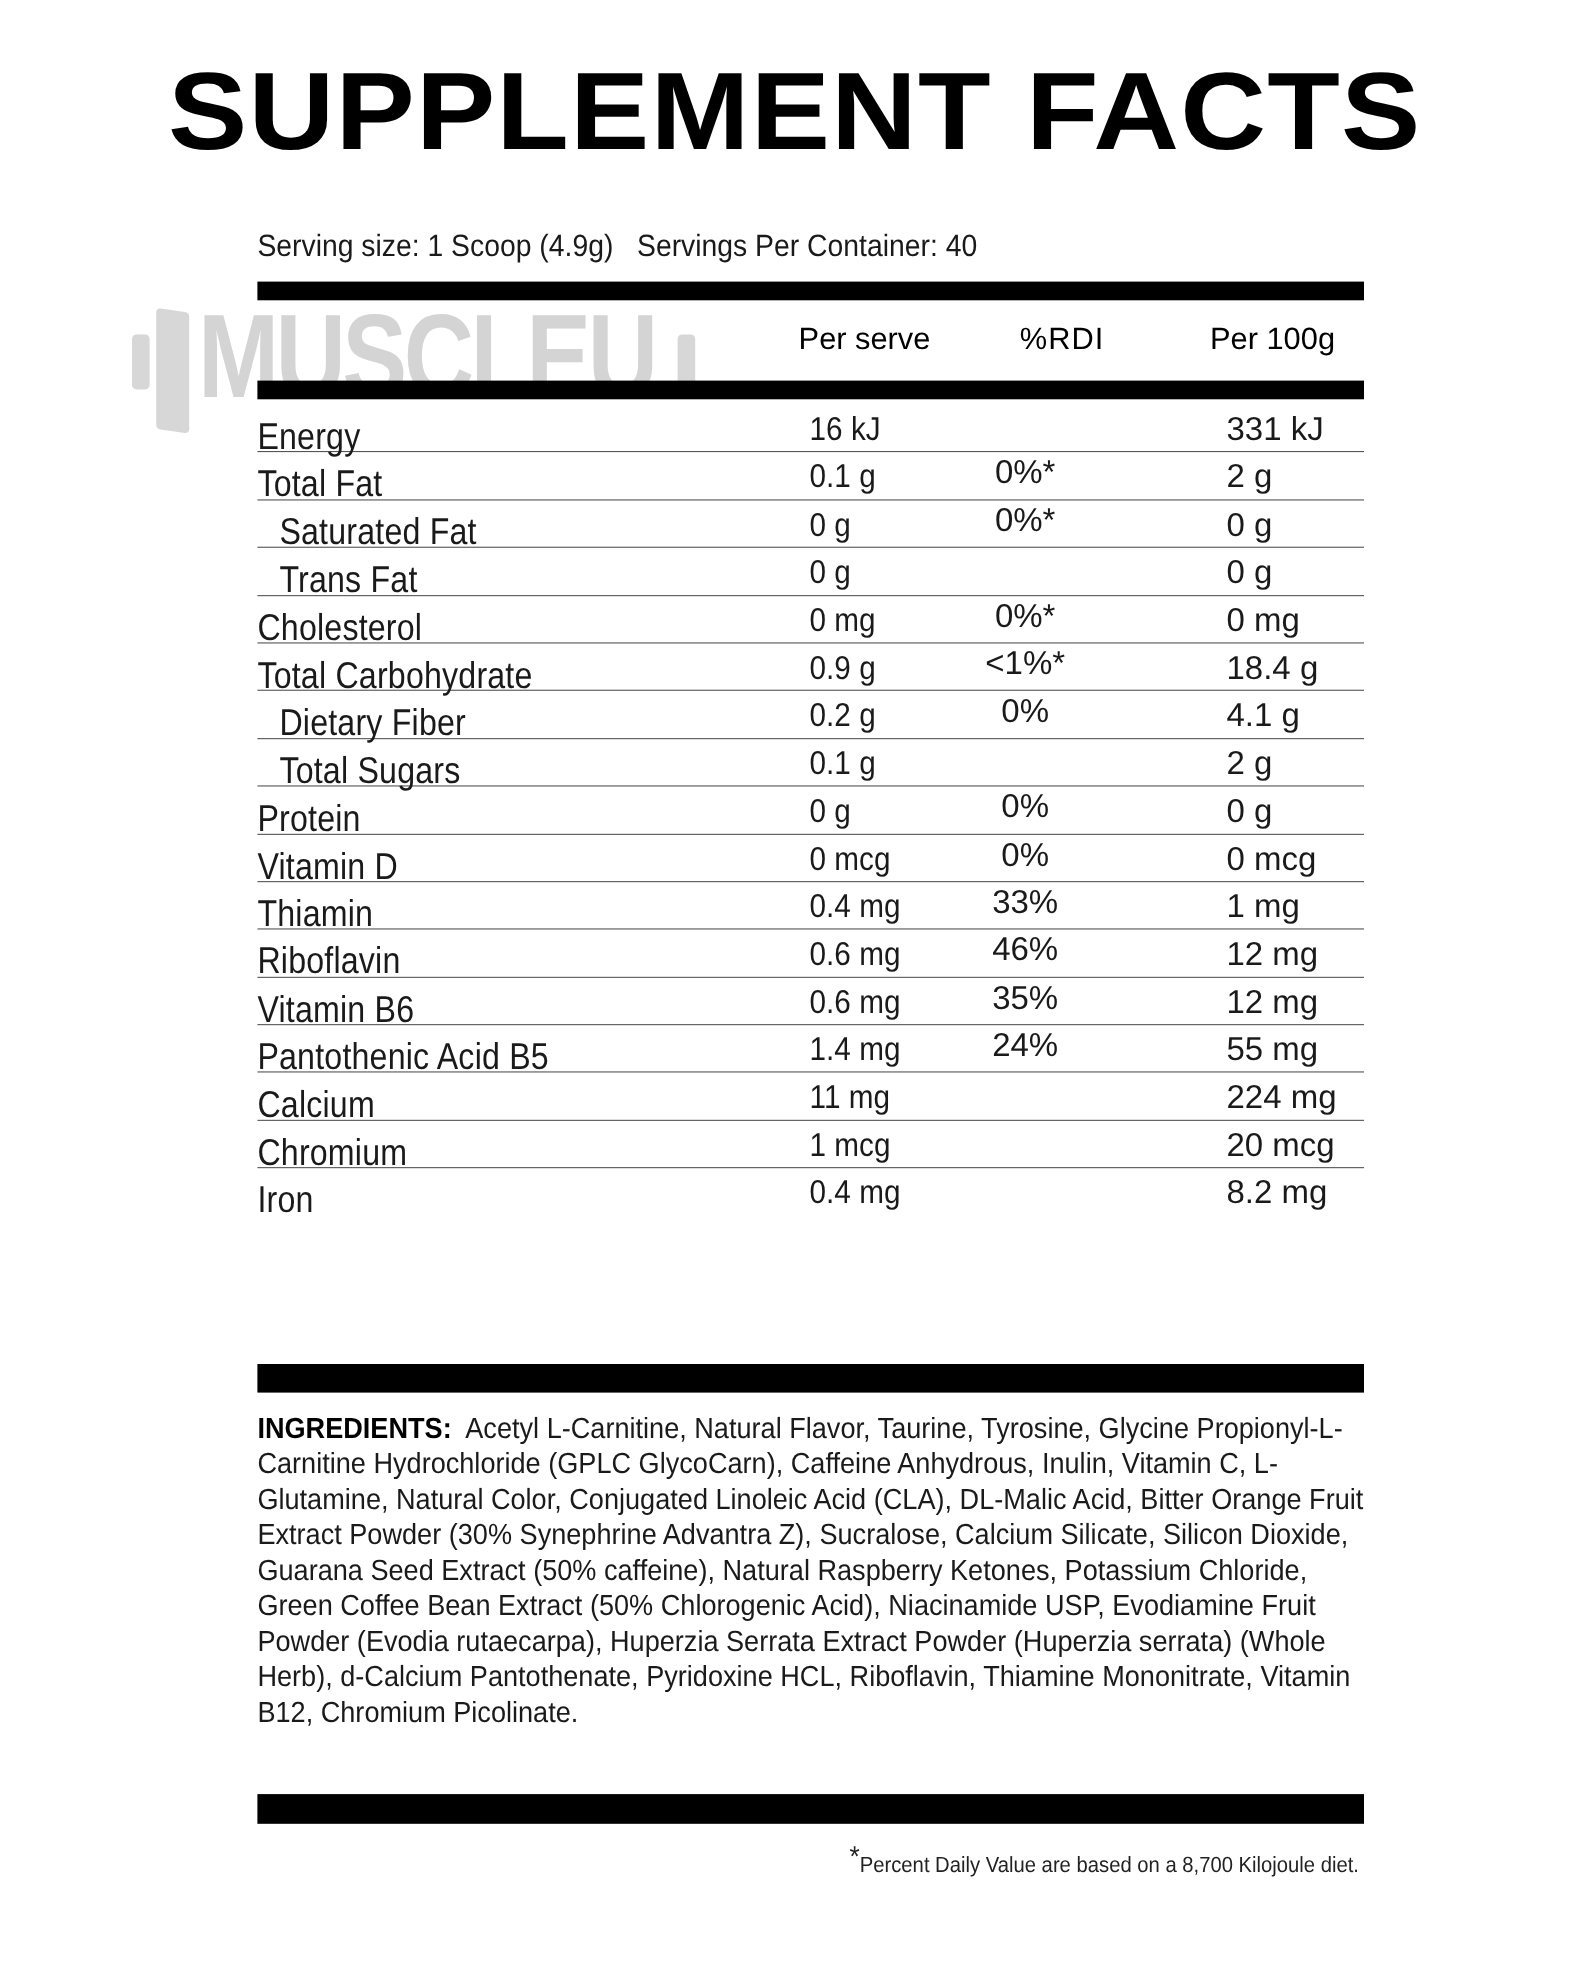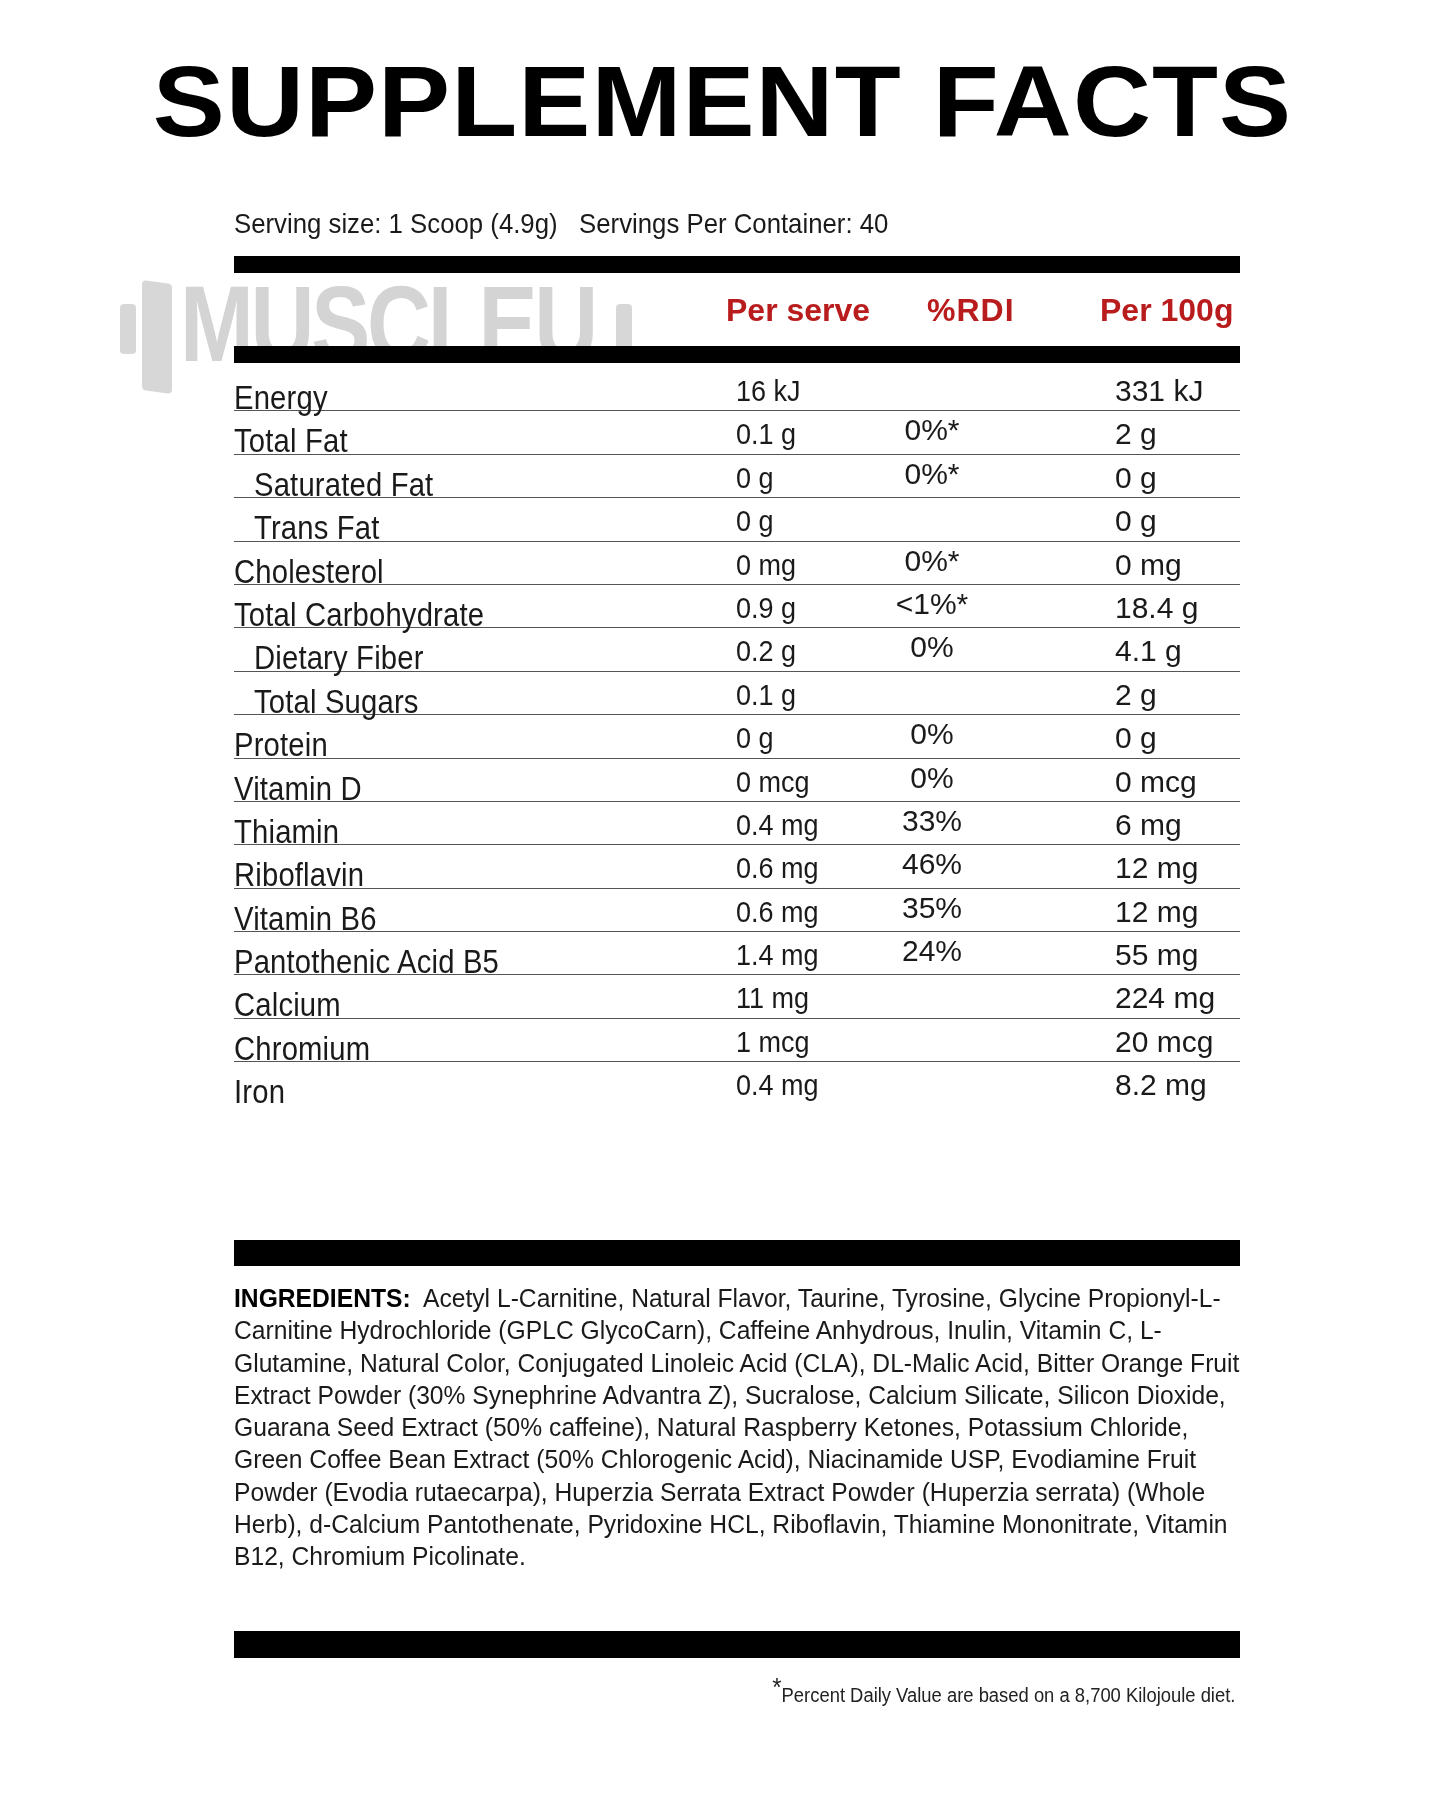--- a/index.html
+++ b/index.html
@@ -33,21 +33,21 @@
   }
   .watermark .wm-text {
     position: absolute; left: 60px; top: 8px;
     font-weight: 700; font-size: 108px; color: #c4c4c4;
     letter-spacing: -4px; transform: scaleX(0.82); transform-origin: left;
     font-family: "Liberation Sans", sans-serif; line-height: 1;
   }
   .wm-plate { position: absolute; background: #c8c8c8; border-radius: 4px; }
 
   .colhead {
-    position: absolute; top: 292px; font-size: 32px; color: #b91c1c; font-weight: bold;
+    position: absolute; top: 292px; font-size: 28px; color: #000000;
   }
   .ch-serve { left: 726px; }
   .ch-rdi { left: 927px; letter-spacing: 1px; }
   .ch-100 { left: 1100px; }
 
   .rows { position: absolute; left: 234px; top: 368px; width: 1006px; }
   .row {
     position: relative; height: 42.4px; border-bottom: 1.5px solid #555;
     font-size: 34px; color: #1a1a1a;
   }
@@ -163,21 +163,21 @@
     <div class="row">
     <span class="name">Vitamin D</span>
     <span class="serve">0 mcg</span>
     <span class="rdi">0%</span>
     <span class="p100">0 mcg</span>
   </div>
     <div class="row">
     <span class="name">Thiamin</span>
     <span class="serve">0.4 mg</span>
     <span class="rdi">33%</span>
-    <span class="p100">6 mg</span>
+    <span class="p100">1 mg</span>
   </div>
     <div class="row">
     <span class="name">Riboflavin</span>
     <span class="serve">0.6 mg</span>
     <span class="rdi">46%</span>
     <span class="p100">12 mg</span>
   </div>
     <div class="row">
     <span class="name">Vitamin B6</span>
     <span class="serve">0.6 mg</span>

